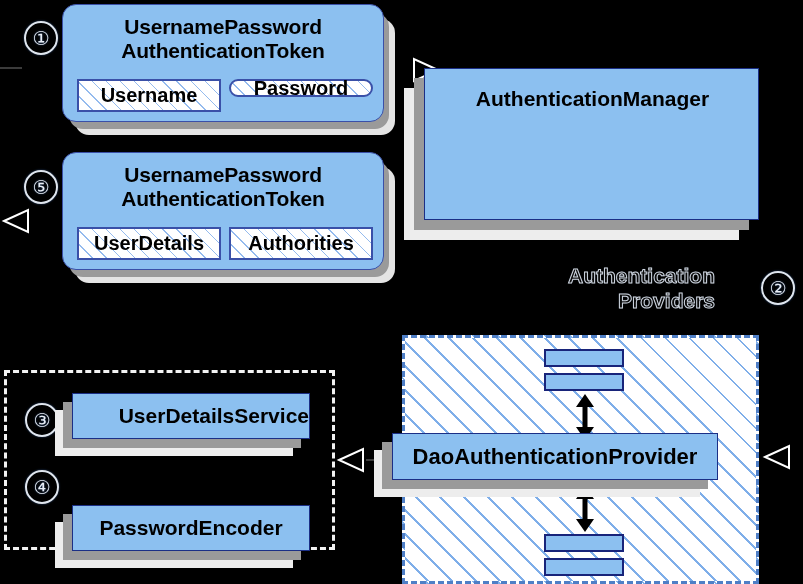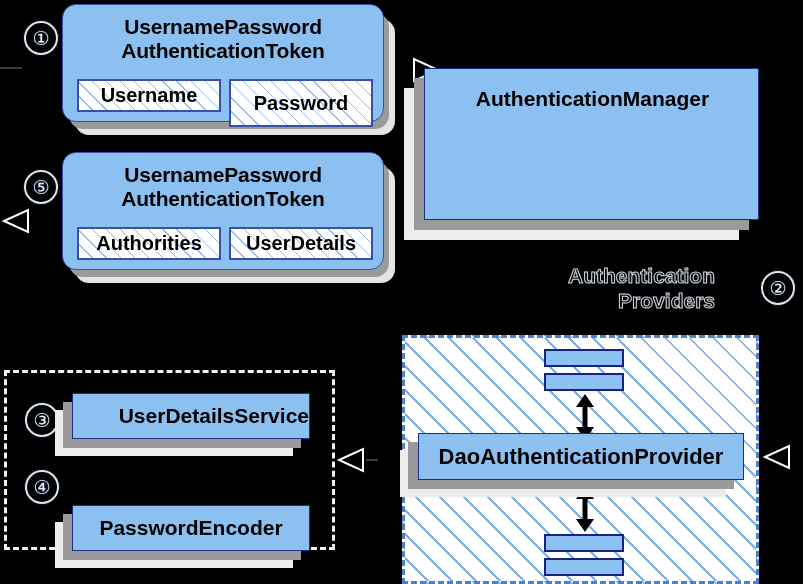--- a/index.html
+++ b/index.html
@@ -116,21 +116,21 @@
   <div class="abs" style="left:62px;top:4px;width:322px;height:118px;z-index:5;">
     <div class="card-round abs" style="left:0;top:0;width:322px;height:118px;padding:8px 12px;">
       <div class="shadow-a"></div>
       <div class="shadow-b"></div>
       <div class="card-title" style="font-size:21px;margin-top:2px;">
         <div>UsernamePassword</div>
         <div>AuthenticationToken</div>
       </div>
       <div class="abs" style="left:14px;top:74px;width:296px;height:33px;display:flex;gap:8px;">
         <div class="slot" style="width:144px;height:33px;font-size:20px;">Username</div>
-        <div class="slot" style="width:144px;height:48px;font-size:20px;">Password</div>
+        <div class="slot" style="width:144px;height:18px;font-size:20px;border-radius:11px;">Password</div>
       </div>
     </div>
   </div>
 
   <div class="abs" style="left:0px;top:67px;width:22px;height:2px;background:#3b3b3b;"></div>
 
   <div class="circnum" style="left:24px;top:170px;">⑤</div>
 
   <svg class="arrow-svg" style="left:2px;top:208px;width:28px;height:26px;" viewBox="0 0 28 26">
     <polygon points="2,13 26,2 26,24" fill="none" stroke="#ffffff" stroke-width="2"></polygon>
@@ -138,22 +138,22 @@
 
   <div class="abs" style="left:62px;top:152px;width:322px;height:118px;z-index:5;">
     <div class="card-round abs" style="left:0;top:0;width:322px;height:118px;padding:8px 12px;">
       <div class="shadow-a"></div>
       <div class="shadow-b"></div>
       <div class="card-title" style="font-size:21px;margin-top:2px;">
         <div>UsernamePassword</div>
         <div>AuthenticationToken</div>
       </div>
       <div class="abs" style="left:14px;top:74px;width:296px;height:33px;display:flex;gap:8px;">
+        <div class="slot" style="width:144px;height:33px;font-size:20px;">UserDetails</div>
         <div class="slot" style="width:144px;height:33px;font-size:20px;">Authorities</div>
-        <div class="slot" style="width:144px;height:33px;font-size:20px;">UserDetails</div>
       </div>
     </div>
   </div>
 
   <svg class="arrow-svg" style="left:412px;top:58px;width:28px;height:24px;" viewBox="0 0 28 24">
     <polygon points="26,12 2,1 2,23" fill="none" stroke="#ffffff" stroke-width="2"></polygon>
   </svg>
 
   <div class="abs" style="left:424px;top:68px;width:335px;height:147px;z-index:4;">
     <div class="sh-dark" style="left:-10px;top:10px;width:335px;height:152px;"></div>
@@ -184,21 +184,21 @@
     <svg class="dblarrow" style="left:168px;top:148px;width:24px;height:46px;" viewBox="0 0 24 46">
       <line x1="12" y1="6" x2="12" y2="40" stroke="#000" stroke-width="5"></line>
       <polygon points="12,0 3,13 21,13" fill="#000"></polygon>
       <polygon points="12,46 3,33 21,33" fill="#000"></polygon>
     </svg>
 
     <div class="bar abs" style="left:139px;top:196px;width:80px;height:18px;"></div>
     <div class="bar abs" style="left:139px;top:220px;width:80px;height:18px;"></div>
   </div>
 
-  <div class="abs" style="left:418px;top:433px;width:326px;height:47px;z-index:3;border-radius:19px;">
+  <div class="abs" style="left:392px;top:433px;width:326px;height:47px;z-index:3;border-radius:19px;">
     <div class="sh-dark" style="left:-10px;top:9px;width:326px;height:47px;"></div>
     <div class="sh-light" style="left:-18px;top:17px;width:326px;height:47px;"></div>
     <div class="card-sharp abs" style="left:0;top:0;width:326px;height:47px;display:flex;align-items:center;justify-content:center;">
       <span style="font-size:22px;font-weight:bold;color:#000;">DaoAuthenticationProvider</span>
     </div>
   </div>
 
   <svg class="arrow-svg" style="left:763px;top:445px;width:28px;height:24px;" viewBox="0 0 28 24">
     <polygon points="2,12 26,1 26,23" fill="none" stroke="#ffffff" stroke-width="2"></polygon>
   </svg>

